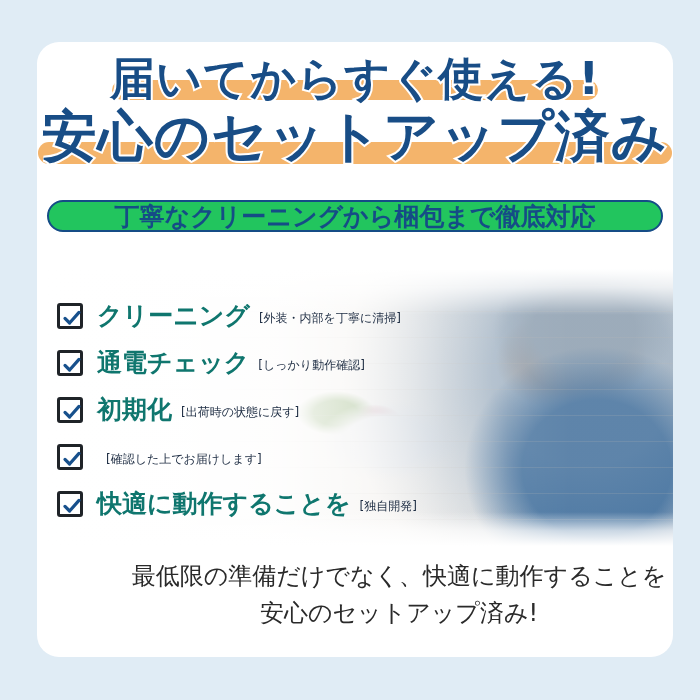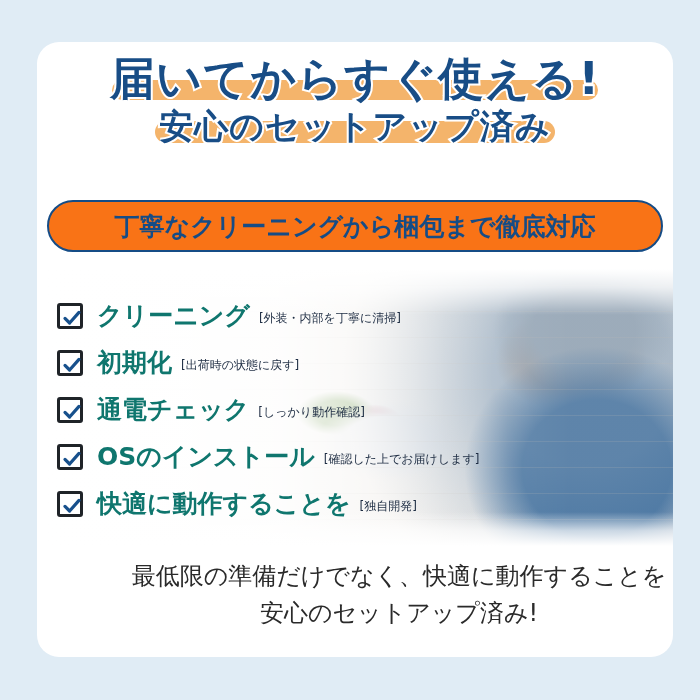--- a/index.html
+++ b/index.html
@@ -69,38 +69,38 @@
     display: block;
     font-family: "DejaVu Sans", "Liberation Sans", sans-serif;
     font-weight: 700;
     color: #184d86;
     letter-spacing: 1px;
     -webkit-text-stroke: 4px #ffffff;
     paint-order: stroke fill;
     white-space: nowrap;
   }
   .hl-1 .hl-text { font-size: 45px; }
-  .hl-2 .hl-text { font-size: 34px; }
+  .hl-2 .hl-text { font-size: 55px; }
   .hl-1 .hl-bar { left: 2px; right: 2px; bottom: 1px; height: 20px; }
   .hl-2 .hl-bar { left: -4px; right: -4px; bottom: 0px; height: 22px; }
 
   
   .pill {
     position: absolute;
     left: 10px;
     top: 158px;
     width: 616px;
     box-sizing: border-box;
-    height: 52px;
+    height: 32px;
     border: 2px solid #154c86;
     border-radius: 26px;
     display: flex;
     align-items: center;
     justify-content: center;
-    background: #f97316;
+    background: #22c55e;
   }
   .pill-text {
     font-family: "DejaVu Sans", "Liberation Sans", sans-serif;
     font-weight: 700;
     font-size: 25px;
     color: #154c86;
     letter-spacing: 0px;
     white-space: nowrap;
   }
 
@@ -275,41 +275,40 @@
         <span class="check-main">クリーニング</span>
         <span class="check-sub">[外装・内部を丁寧に清掃]</span>
       </div>
 
       <div class="check-row">
         <span class="checkbox">
           <svg width="20" height="20" viewBox="0 0 20 20" aria-hidden="true">
             <path d="M3 10.4 L7.6 15 L17 4.4" fill="none" stroke="#17508c" stroke-width="3.2" stroke-linecap="round" stroke-linejoin="round"></path>
           </svg>
         </span>
+        <span class="check-main">通電チェック</span>
+        <span class="check-sub">[しっかり動作確認]</span>
+      </div>
+
+      <div class="check-row">
+        <span class="checkbox">
+          <svg width="20" height="20" viewBox="0 0 20 20" aria-hidden="true">
+            <path d="M3 10.4 L7.6 15 L17 4.4" fill="none" stroke="#17508c" stroke-width="3.2" stroke-linecap="round" stroke-linejoin="round"></path>
+          </svg>
+        </span>
         <span class="check-main">初期化</span>
         <span class="check-sub">[出荷時の状態に戻す]</span>
       </div>
 
       <div class="check-row">
         <span class="checkbox">
           <svg width="20" height="20" viewBox="0 0 20 20" aria-hidden="true">
             <path d="M3 10.4 L7.6 15 L17 4.4" fill="none" stroke="#17508c" stroke-width="3.2" stroke-linecap="round" stroke-linejoin="round"></path>
           </svg>
         </span>
-        <span class="check-main">通電チェック</span>
-        <span class="check-sub">[しっかり動作確認]</span>
-      </div>
-
-      <div class="check-row">
-        <span class="checkbox">
-          <svg width="20" height="20" viewBox="0 0 20 20" aria-hidden="true">
-            <path d="M3 10.4 L7.6 15 L17 4.4" fill="none" stroke="#17508c" stroke-width="3.2" stroke-linecap="round" stroke-linejoin="round"></path>
-          </svg>
-        </span>
-        <span class="check-main">OSのインストール</span>
         <span class="check-sub">[確認した上でお届けします]</span>
       </div>
 
       <div class="check-row">
         <span class="checkbox">
           <svg width="20" height="20" viewBox="0 0 20 20" aria-hidden="true">
             <path d="M3 10.4 L7.6 15 L17 4.4" fill="none" stroke="#17508c" stroke-width="3.2" stroke-linecap="round" stroke-linejoin="round"></path>
           </svg>
         </span>
         <span class="check-main">快適に動作することを</span>

